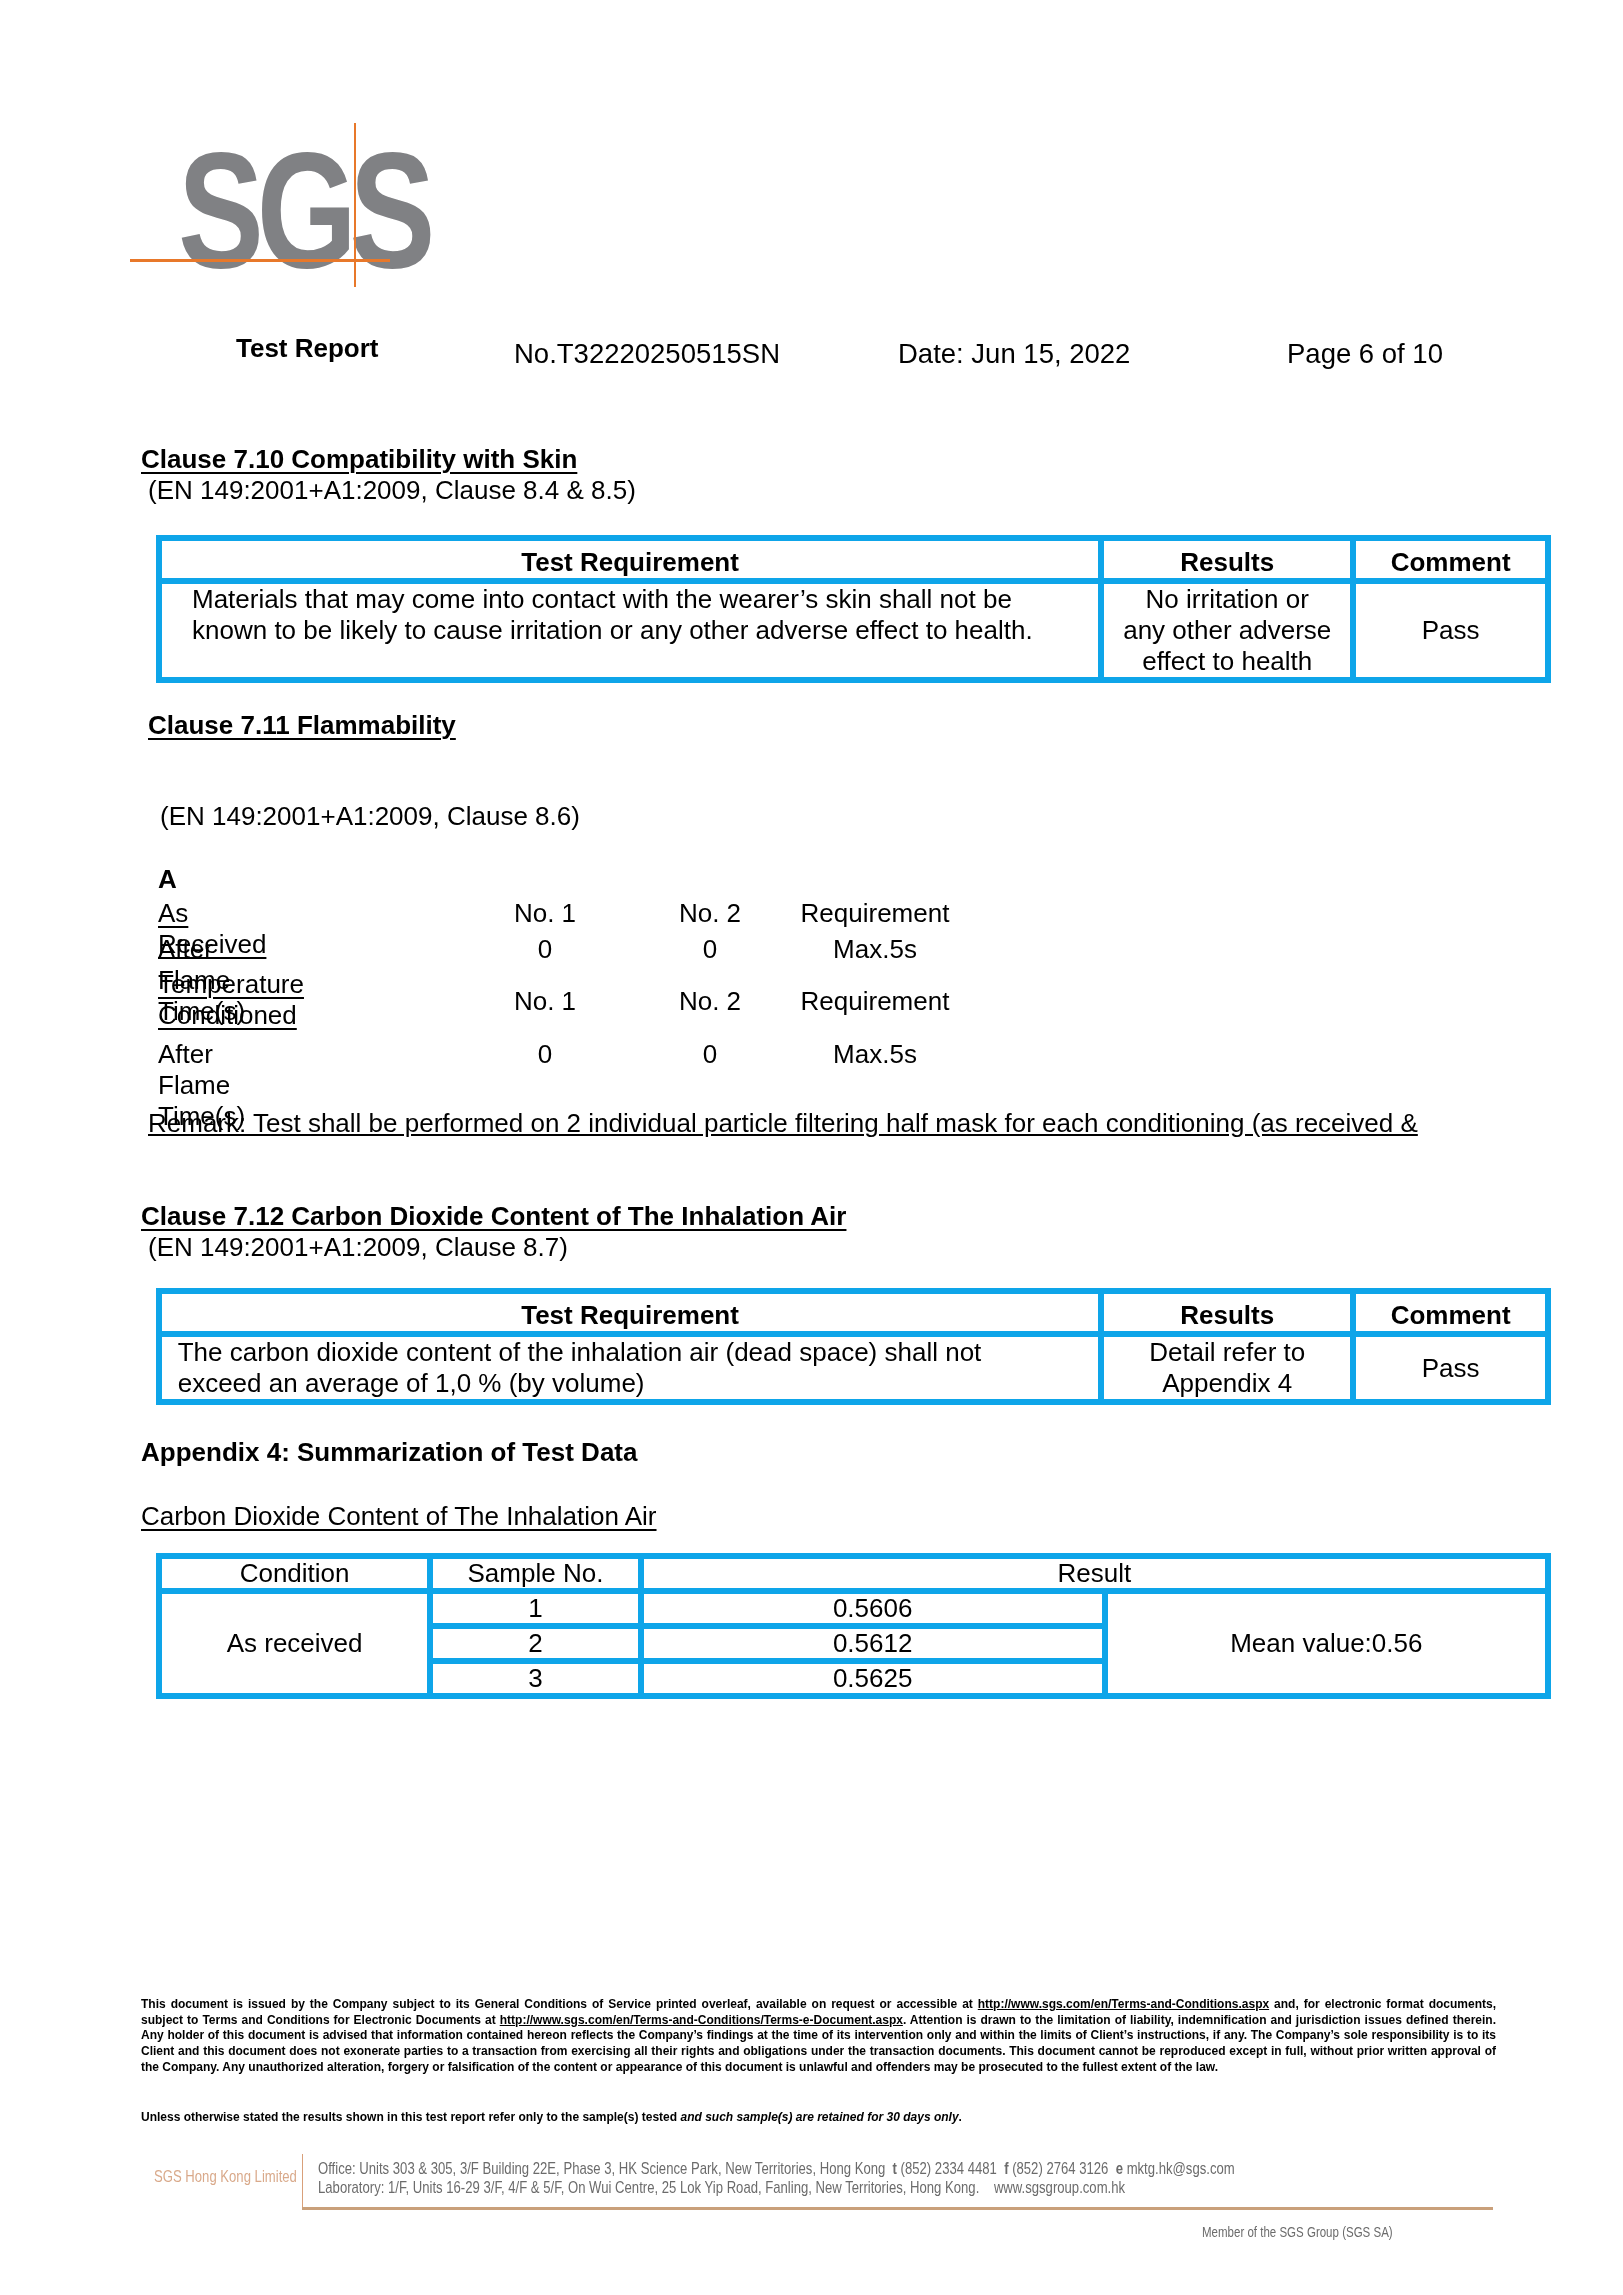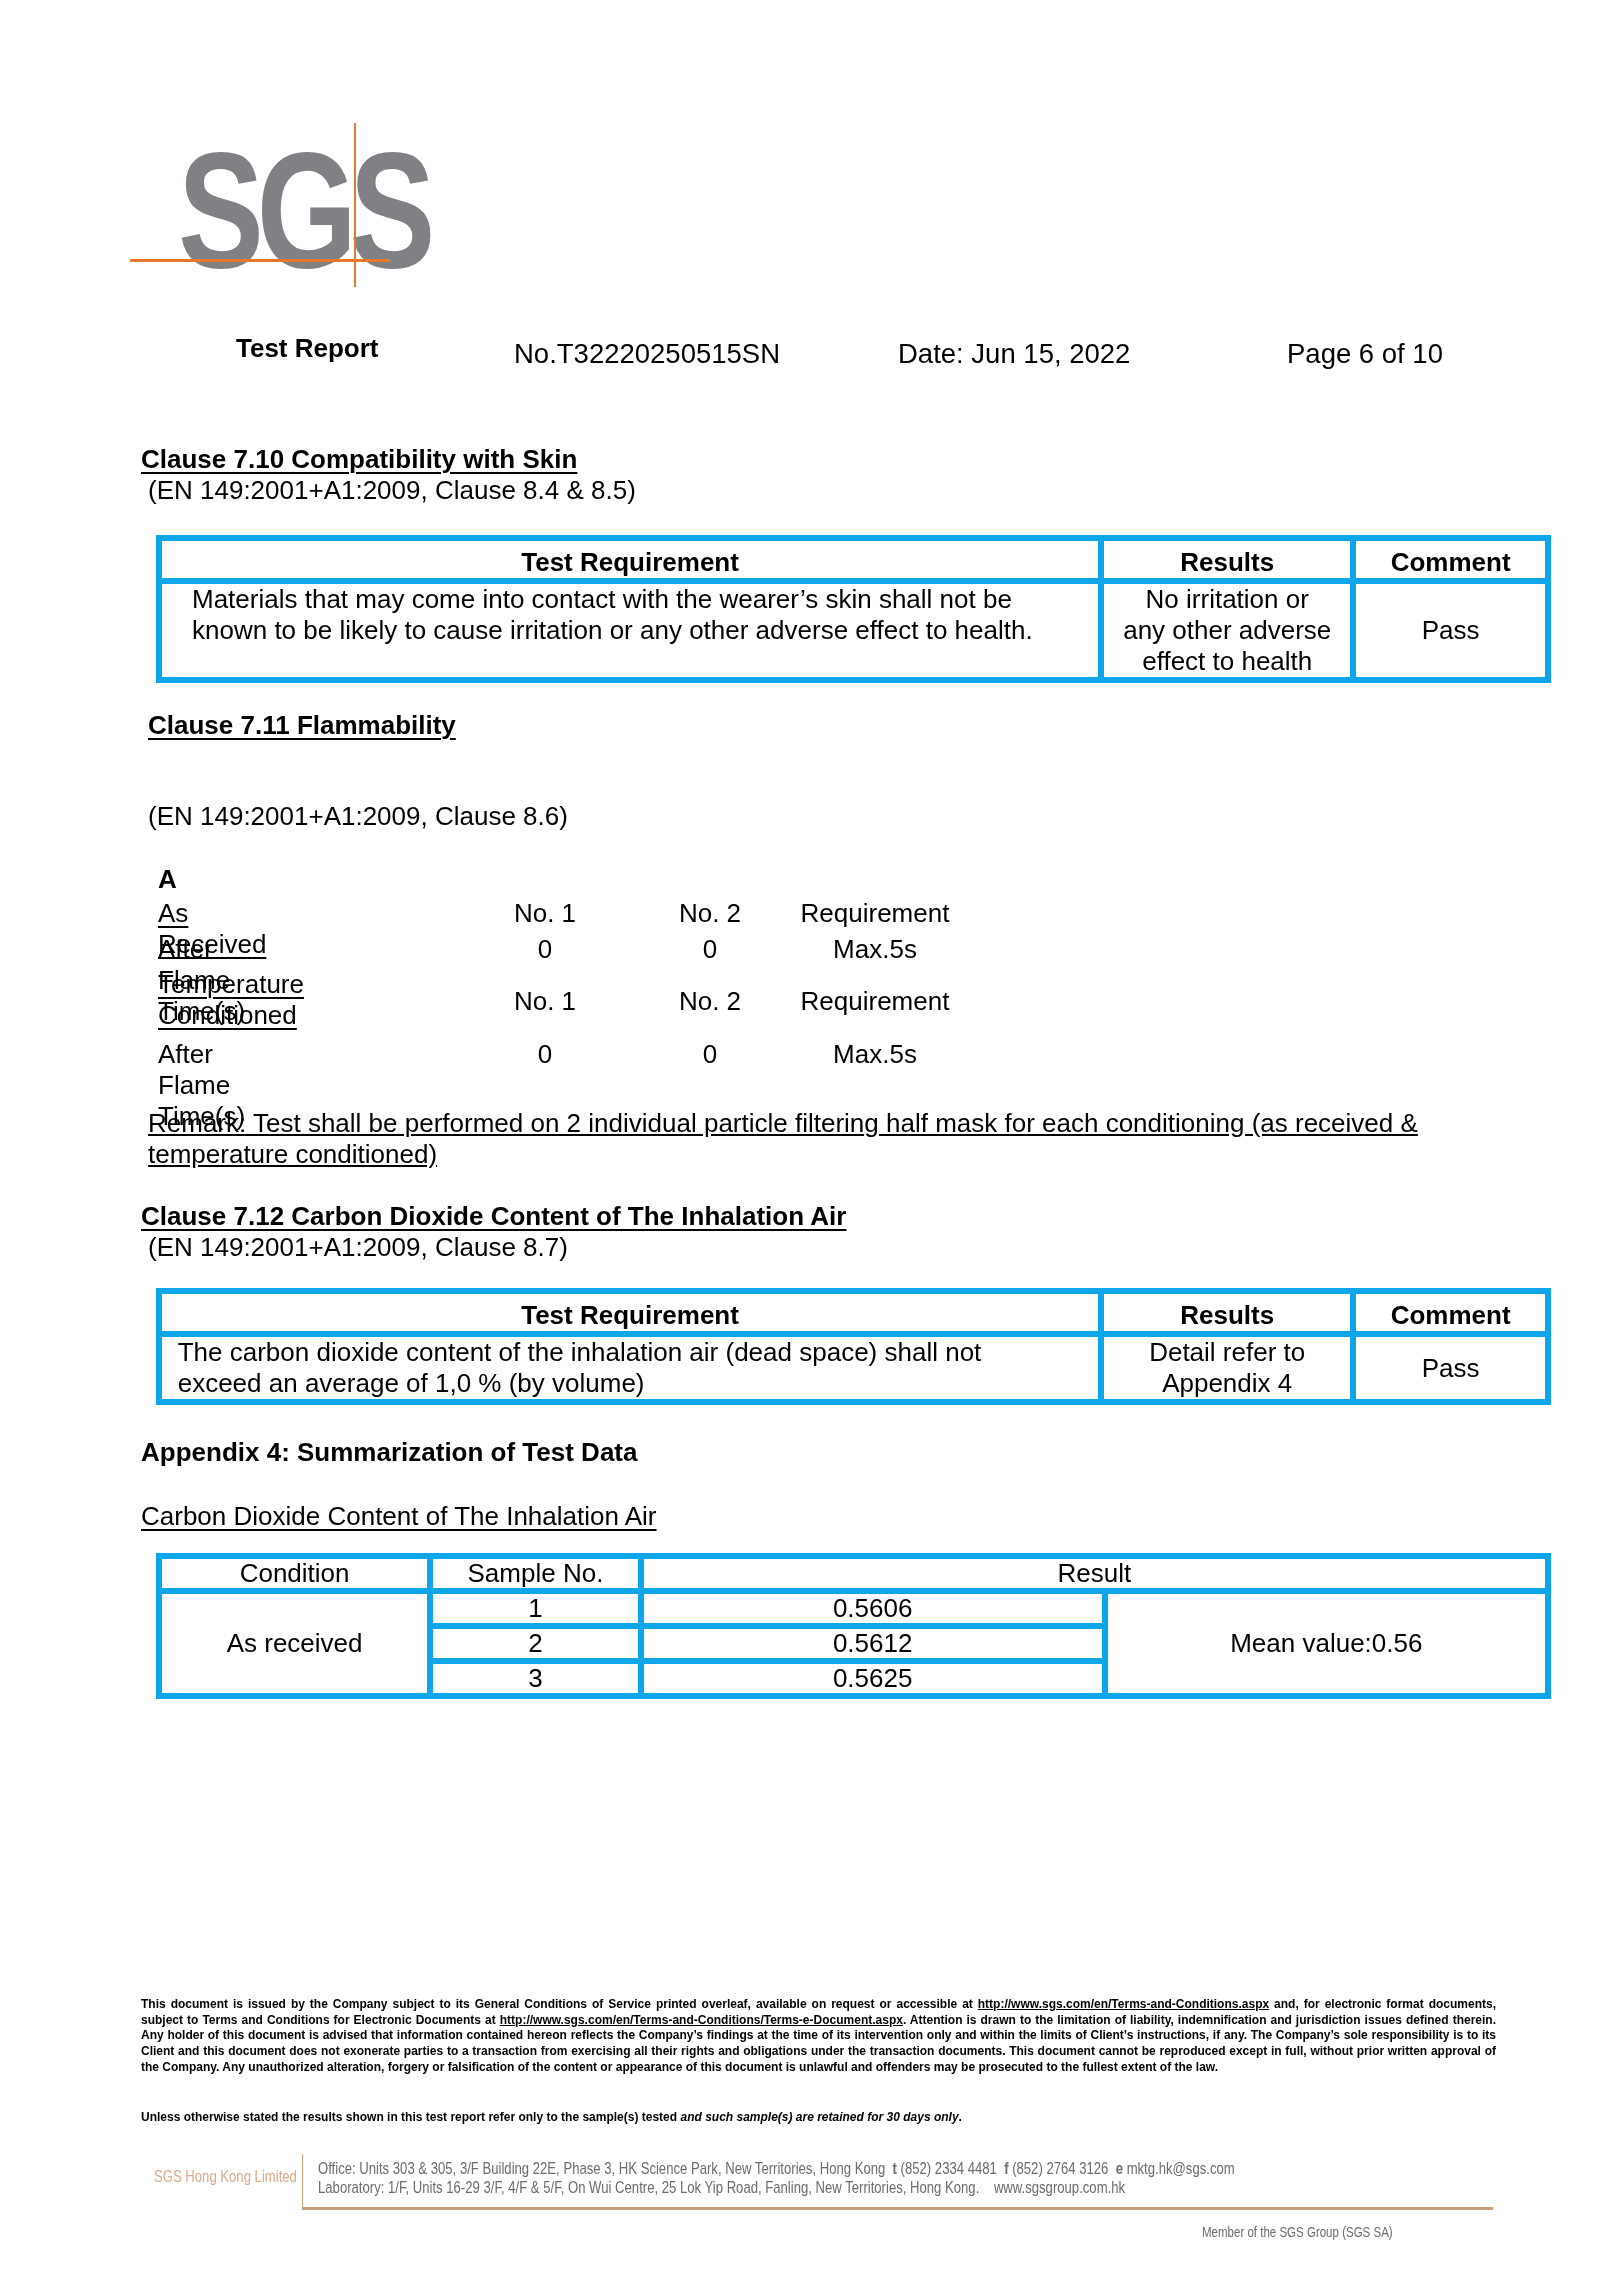--- a/index.html
+++ b/index.html
@@ -74,21 +74,21 @@
       <div>No irritation or</div>
       <div>any other adverse</div>
       <div>effect to health</div>
     </td>
     <td style="text-align:center;">Pass</td>
   </tr>
 </tbody>
   </table>
 
 <div class="abs t40 bold u" style="left:148px; top:710px;">Clause 7.11 Flammability</div>
-<div class="abs t40" style="left:148px; top:801px;">(EN 149:2001+A1:2009, Clause 8.6)</div>
+<div class="abs t40" style="left:160px; top:801px;">(EN 149:2001+A1:2009, Clause 8.6)</div>
 
 <div class="flam" style="left:0; top:0;">
   <div class="abs bold" style="left:158px; top:864px; font-size:26px;">A</div>
 
   <div class="abs u" style="left:158px; top:898px;">As Received</div>
   <div class="c" style="left:447px; top:898px;">No. 1</div>
   <div class="c" style="left:612px; top:898px;">No. 2</div>
   <div class="c" style="left:777px; top:898px;">Requirement</div>
 
   <div class="abs" style="left:158px; top:934px;">After Flame Time(s)</div>
@@ -105,21 +105,20 @@
   <div class="c" style="left:777px; top:986px;">Requirement</div>
 
   <div class="abs" style="left:158px; top:1039px;">After Flame Time(s)</div>
   <div class="c" style="left:447px; top:1039px;">0</div>
   <div class="c" style="left:612px; top:1039px;">0</div>
   <div class="c" style="left:777px; top:1039px;">Max.5s</div>
 </div>
 
 <div class="abs t40" style="left:148px; top:1108px; line-height:31px;text-decoration:underline;">
   <div>Remark: Test shall be performed on 2 individual particle filtering half mask for each conditioning (as received &amp;</div>
-  <div>temperature conditioned)</div>
 </div>
 
 <div class="abs t40 bold u" style="left:141px; top:1201px;">Clause 7.12 Carbon Dioxide Content of The Inhalation Air</div>
 <div class="abs t40" style="left:148px; top:1232px;">(EN 149:2001+A1:2009, Clause 8.7)</div>
 
 <table class="grid" style="left:156px; top:1288px; width:1395px;">
   <colgroup>
       <col style="width:947px">
       <col style="width:253px">
       <col style="width:195px">

